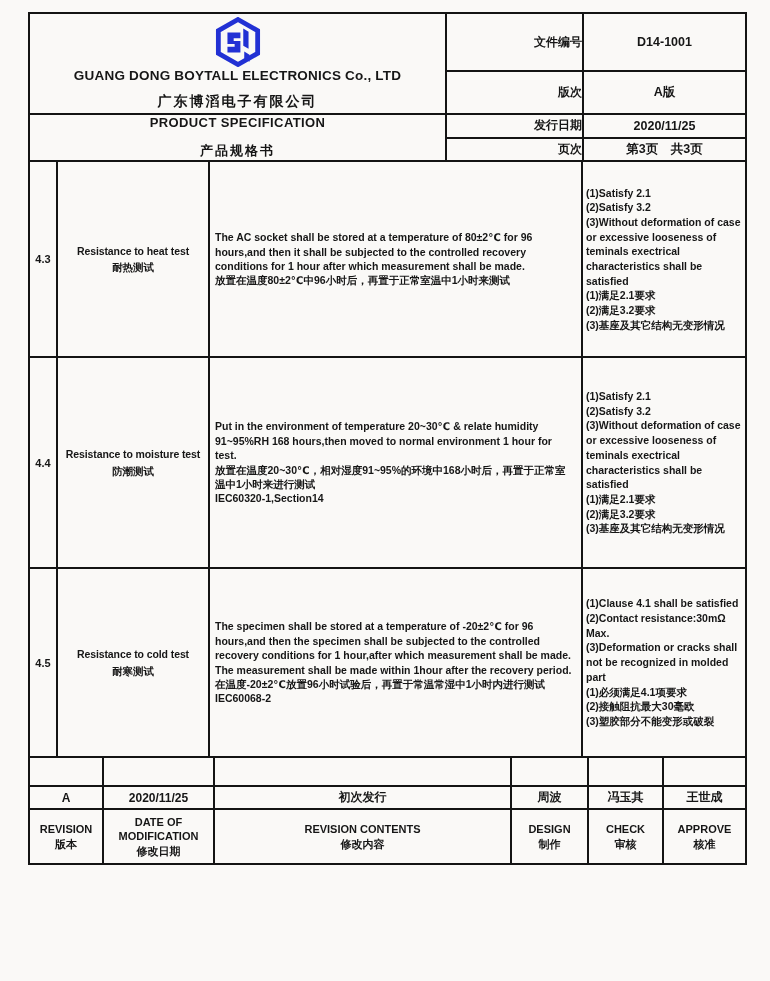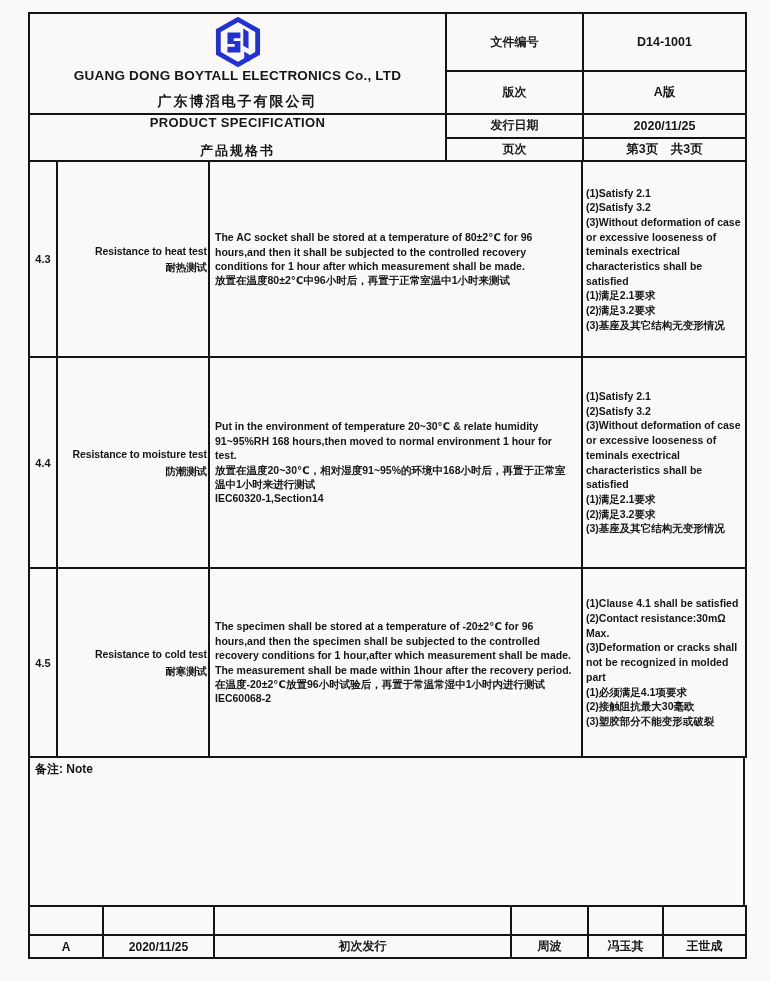--- a/index.html
+++ b/index.html
@@ -24,26 +24,26 @@
   
   .company-cell { padding: 2px 6px; }
   .company-wrap { display: flex; align-items: center; flex-direction: column; }
   .logo { flex: 0 0 52px; display: flex; align-items: center; justify-content: center; }
   .company-names { flex: 1; text-align: center; }
   .company-en { font-size: 13.5px; letter-spacing: 0.2px; }
   .company-cn { font-size: 14px; letter-spacing: 2px; margin-top: 10px; }
   .spec-cell { text-align: center; }
   .spec-en { font-size: 13px; letter-spacing: 0.4px; }
   .spec-cn { font-size: 13px; letter-spacing: 2px; margin-top: 12px; }
-  .lbl { text-align: center; font-size: 12px; }
+  .lbl { text-align: right; font-size: 12px; }
   .val { text-align: center; font-size: 12.5px; margin-left: 36px; }
 
   
   .idc   { text-align: center; font-size: 11px; }
-  .namec { text-align: right; font-size: 10.5px; letter-spacing: -0.1px; line-height: 1.55; padding: 0 1px; border-radius: 26px; }
+  .namec { text-align: center; font-size: 10.5px; letter-spacing: -0.1px; line-height: 1.55; padding: 0 1px; border-radius: 26px; }
   .namec .en { white-space: nowrap; }
   .descc { font-size: 10.5px; line-height: 1.38; padding: 4px 5px; vertical-align: middle; }
   .judgc { font-size: 10.5px; line-height: 1.40; padding: 20px 3px; vertical-align: middle; }
   .pre   { white-space: pre-line; }
 
   
   .note-box {
     margin-top: -2px;
     border: 2px solid var(--line, #141414);
     height: 151px;
@@ -172,23 +172,20 @@
 (2)Contact resistance:30mΩ Max.
 (3)Deformation or cracks shall not be recognized in molded part
 (1)必须满足4.1项要求
 (2)接触阻抗最大30毫欧
 (3)塑胶部分不能变形或破裂</div>
       </td>
     </tr>
   </tbody>
     </table>
 
-  <div class="note-box">
-    <span>备注: Note</span>
-  </div>
 
   <table class="t2">
     <colgroup>
       <col style="width:74px">
         <col style="width:111px">
         <col style="width:297px">
       <col style="width:77px">
         <col style="width:75px">
         <col style="width:83px">
     </colgroup>
@@ -202,16 +199,31 @@
       <td></td>
     </tr>
     <tr class="rev-data">
       <td>A</td>
       <td>2020/11/25</td>
       <td>初次发行</td>
       <td>周波</td>
       <td>冯玉其</td>
       <td>王世成</td>
     </tr>
+    <tr class="rev-head">
+      <td class="pre">REVISION
+版本</td>
+      <td class="pre">DATE OF
+MODIFICATION
+修改日期</td>
+      <td class="pre">REVISION CONTENTS
+修改内容</td>
+      <td class="pre">DESIGN
+制作</td>
+      <td class="pre">CHECK
+审核</td>
+      <td class="pre">APPROVE
+核准</td>
+    </tr>
   </tbody>
     </table>
 
 </div>
 
 </body></html>

